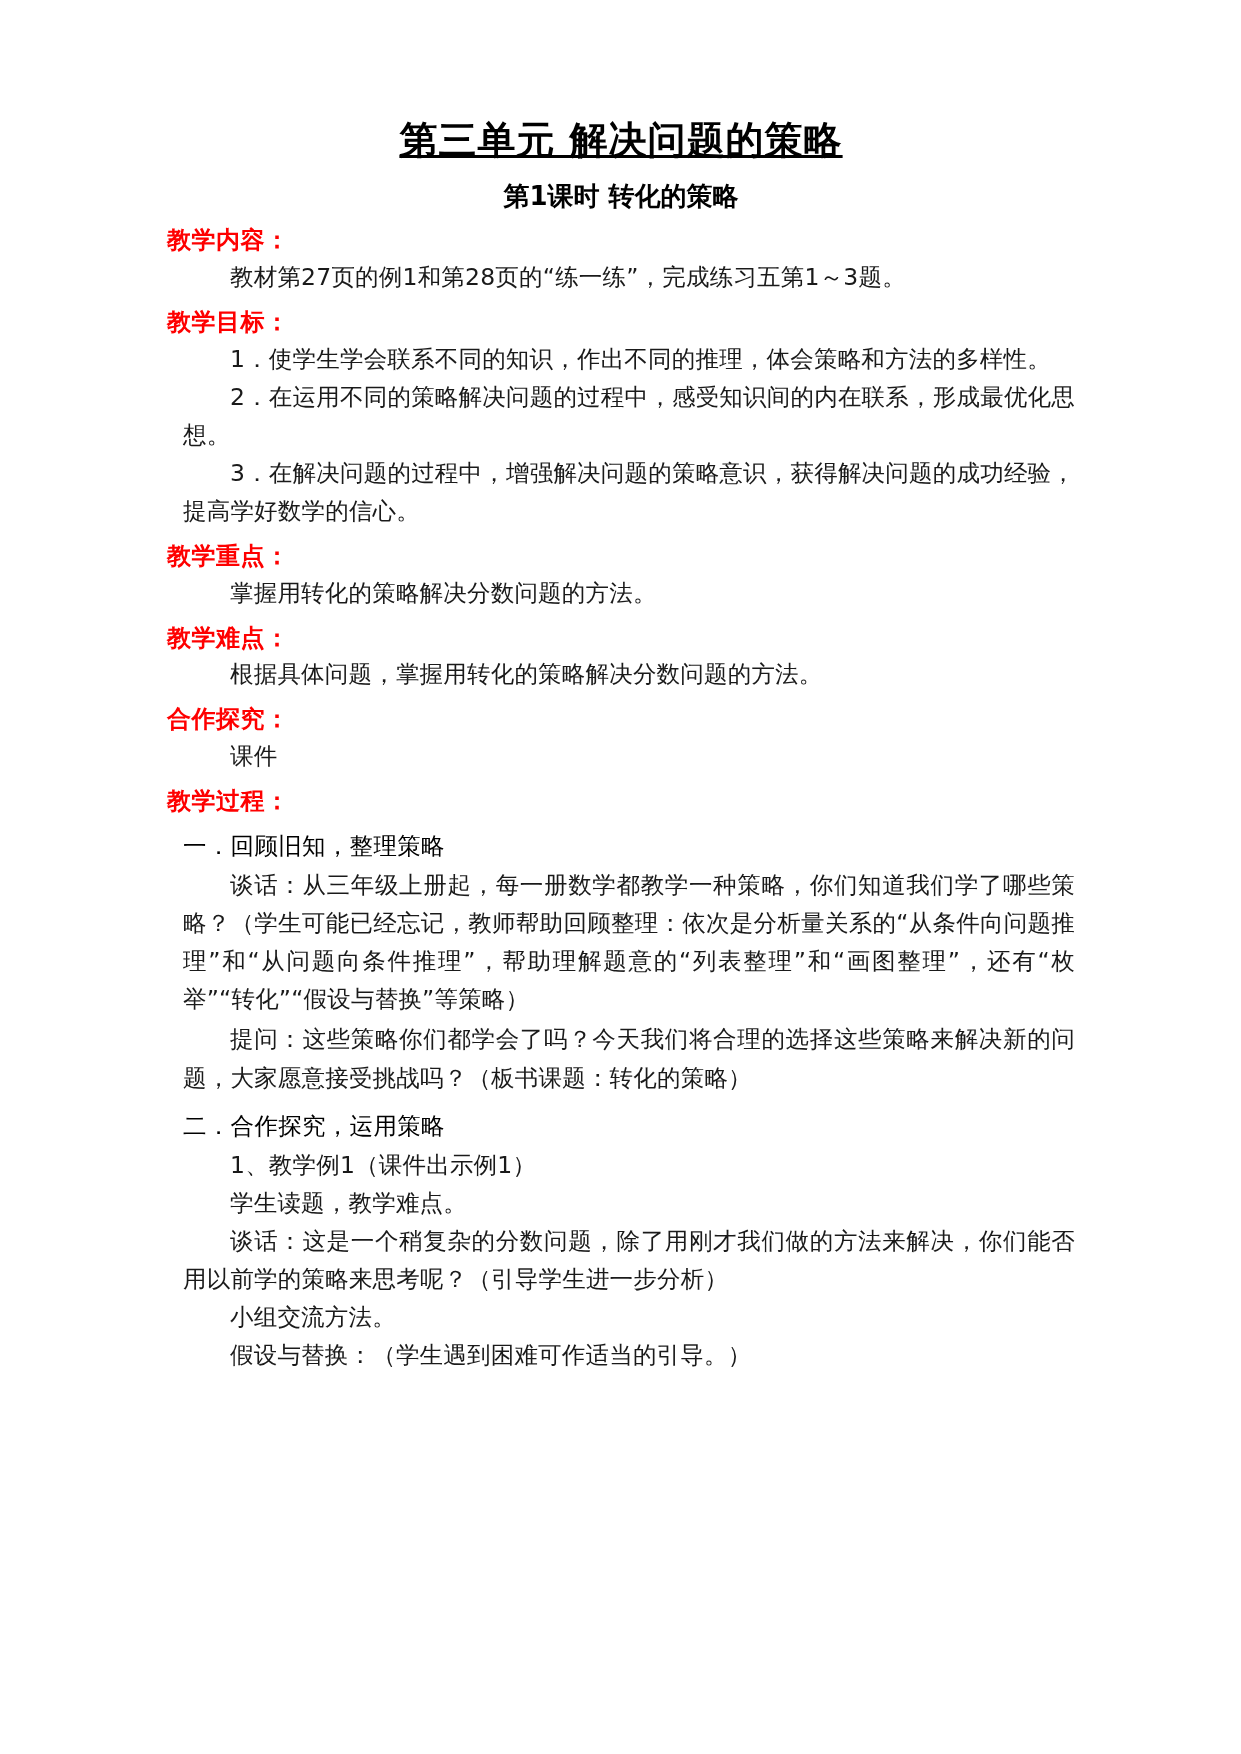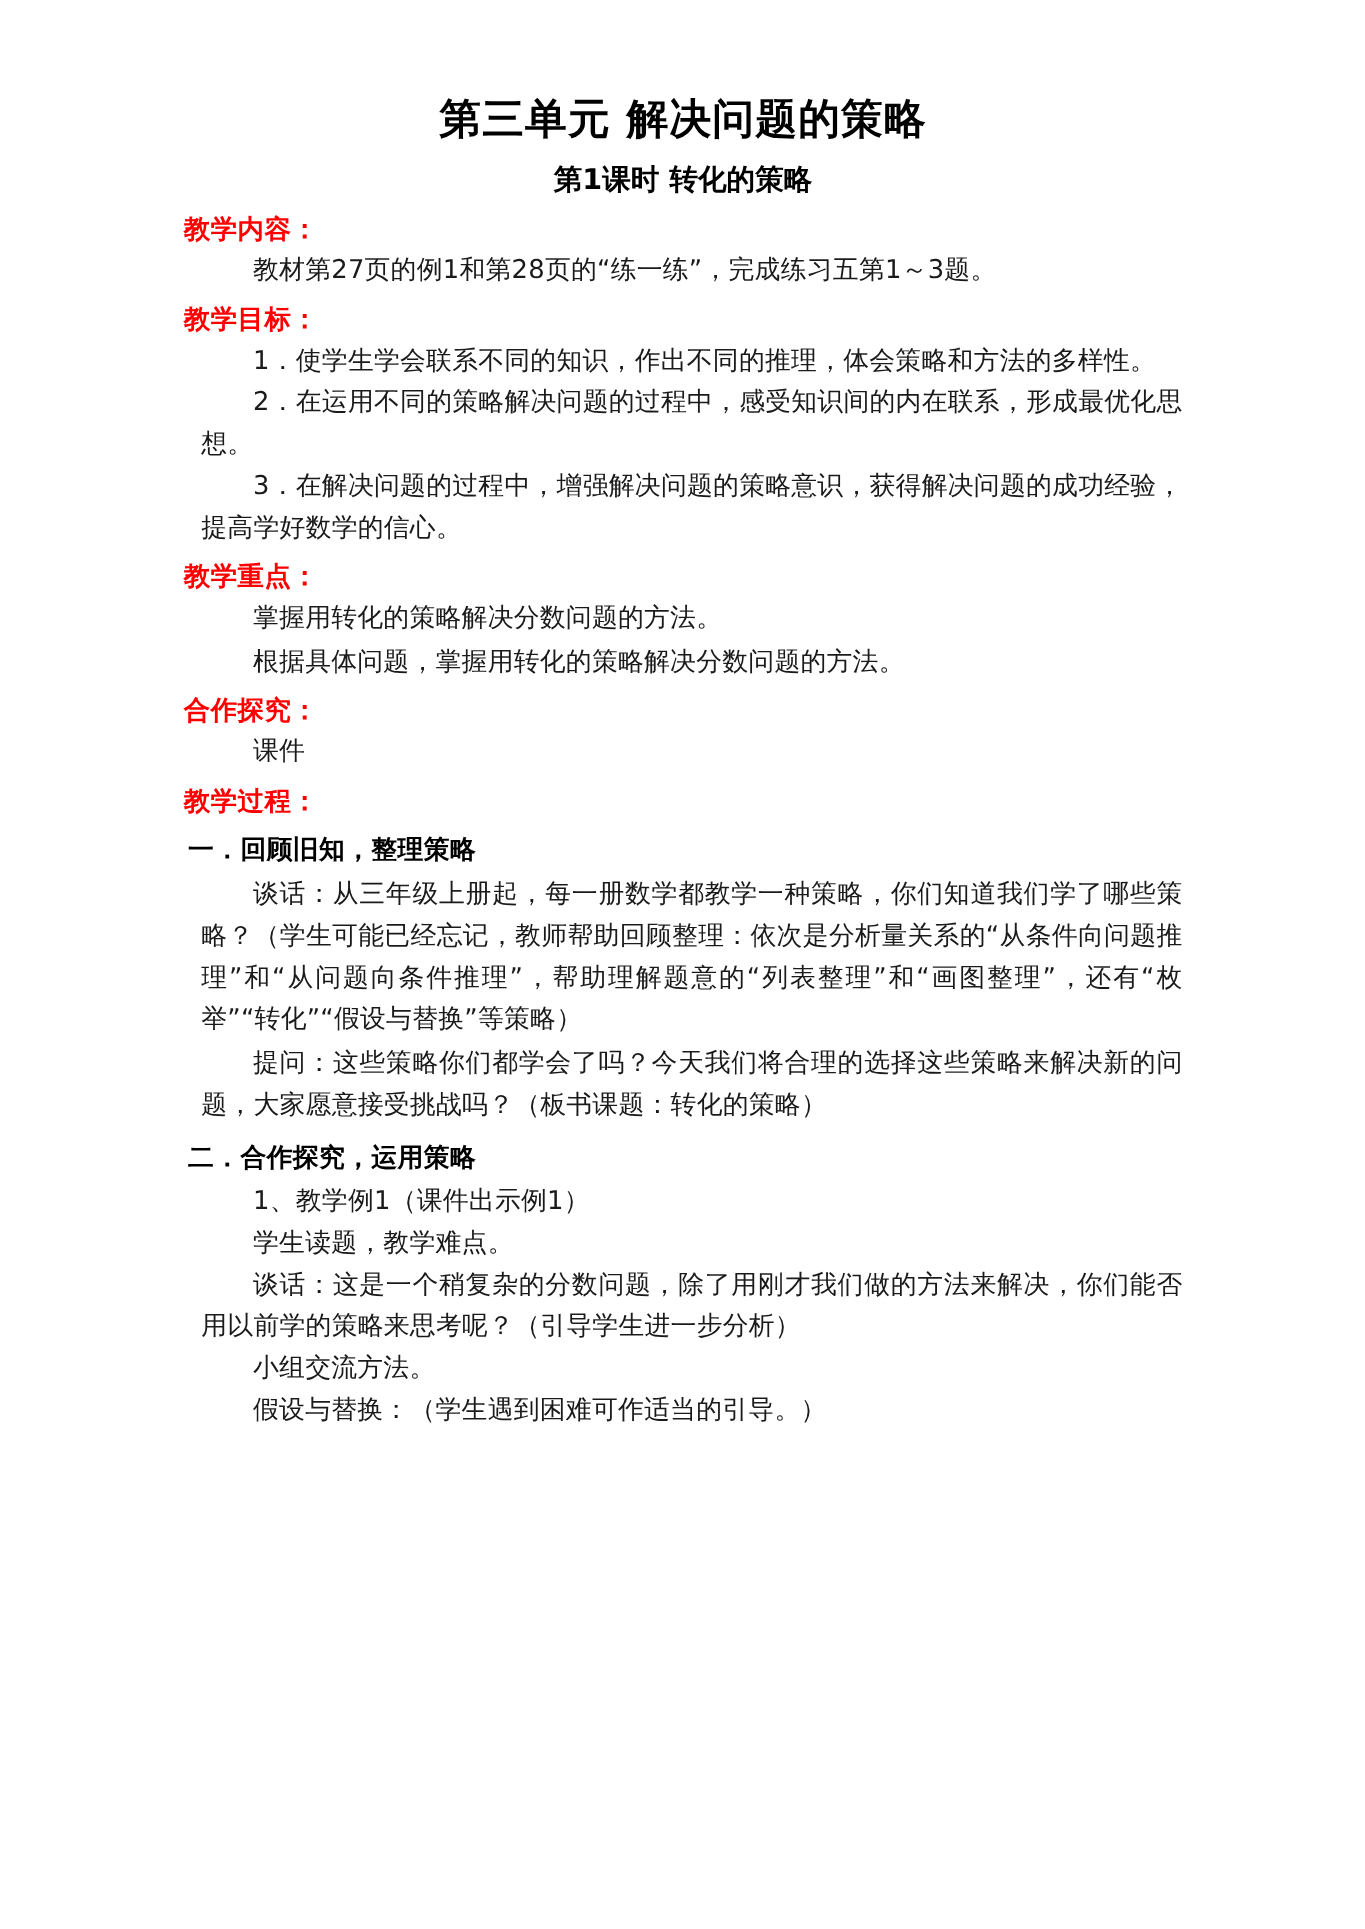--- a/index.html
+++ b/index.html
@@ -29,23 +29,24 @@
   }
 
   
   .doc-title {
     text-align: center;
     font-size: 38px;
     font-weight: bold;
     color: #000000;
     letter-spacing: 1px;
     margin: 0;
-    padding-top: 83px;
+    padding-top: 115px;
     line-height: 1.35;
     white-space: pre;
+    text-decoration: underline;
   }
   .doc-subtitle {
     text-align: center;
     font-size: 26px;
     font-weight: bold;
     color: #000000;
     margin: 0;
     padding-top: 14px;
     line-height: 1.3;
     white-space: pre;
@@ -72,23 +73,23 @@
     text-justify: inter-ideograph;
     letter-spacing: 0.2px;
   }
   .body-para.tight {
     margin-top: 0;
   }
 
   
   .num-heading {
     font-size: 23.5px;
-    font-weight: bold;
+    font-weight: normal;
     color: #000000;
-    margin: 12px 0 0 4px;
+    margin: 12px 0 0 16px;
     line-height: 1.5;
     letter-spacing: 0.3px;
   }
 
   .sec-block { margin: 0; padding: 0; }
 </style>
 </head>
 <body>
 
 <div class="page">
@@ -108,20 +109,21 @@
       <p class="body-para tight">2．在运用不同的策略解决问题的过程中，感受知识间的内在联系，形成最优化思想。</p>
       <p class="body-para tight">3．在解决问题的过程中，增强解决问题的策略意识，获得解决问题的成功经验，提高学好数学的信心。</p>
     </div>
 
     <div class="sec-block">
       <div class="sec-heading">教学重点：</div>
       <p class="body-para">掌握用转化的策略解决分数问题的方法。</p>
     </div>
 
     <div class="sec-block">
+      <div class="sec-heading">教学难点：</div>
       <p class="body-para">根据具体问题，掌握用转化的策略解决分数问题的方法。</p>
     </div>
 
     <div class="sec-block">
       <div class="sec-heading">合作探究：</div>
       <p class="body-para">课件</p>
     </div>
 
     <div class="sec-block">
       <div class="sec-heading">教学过程：</div>

